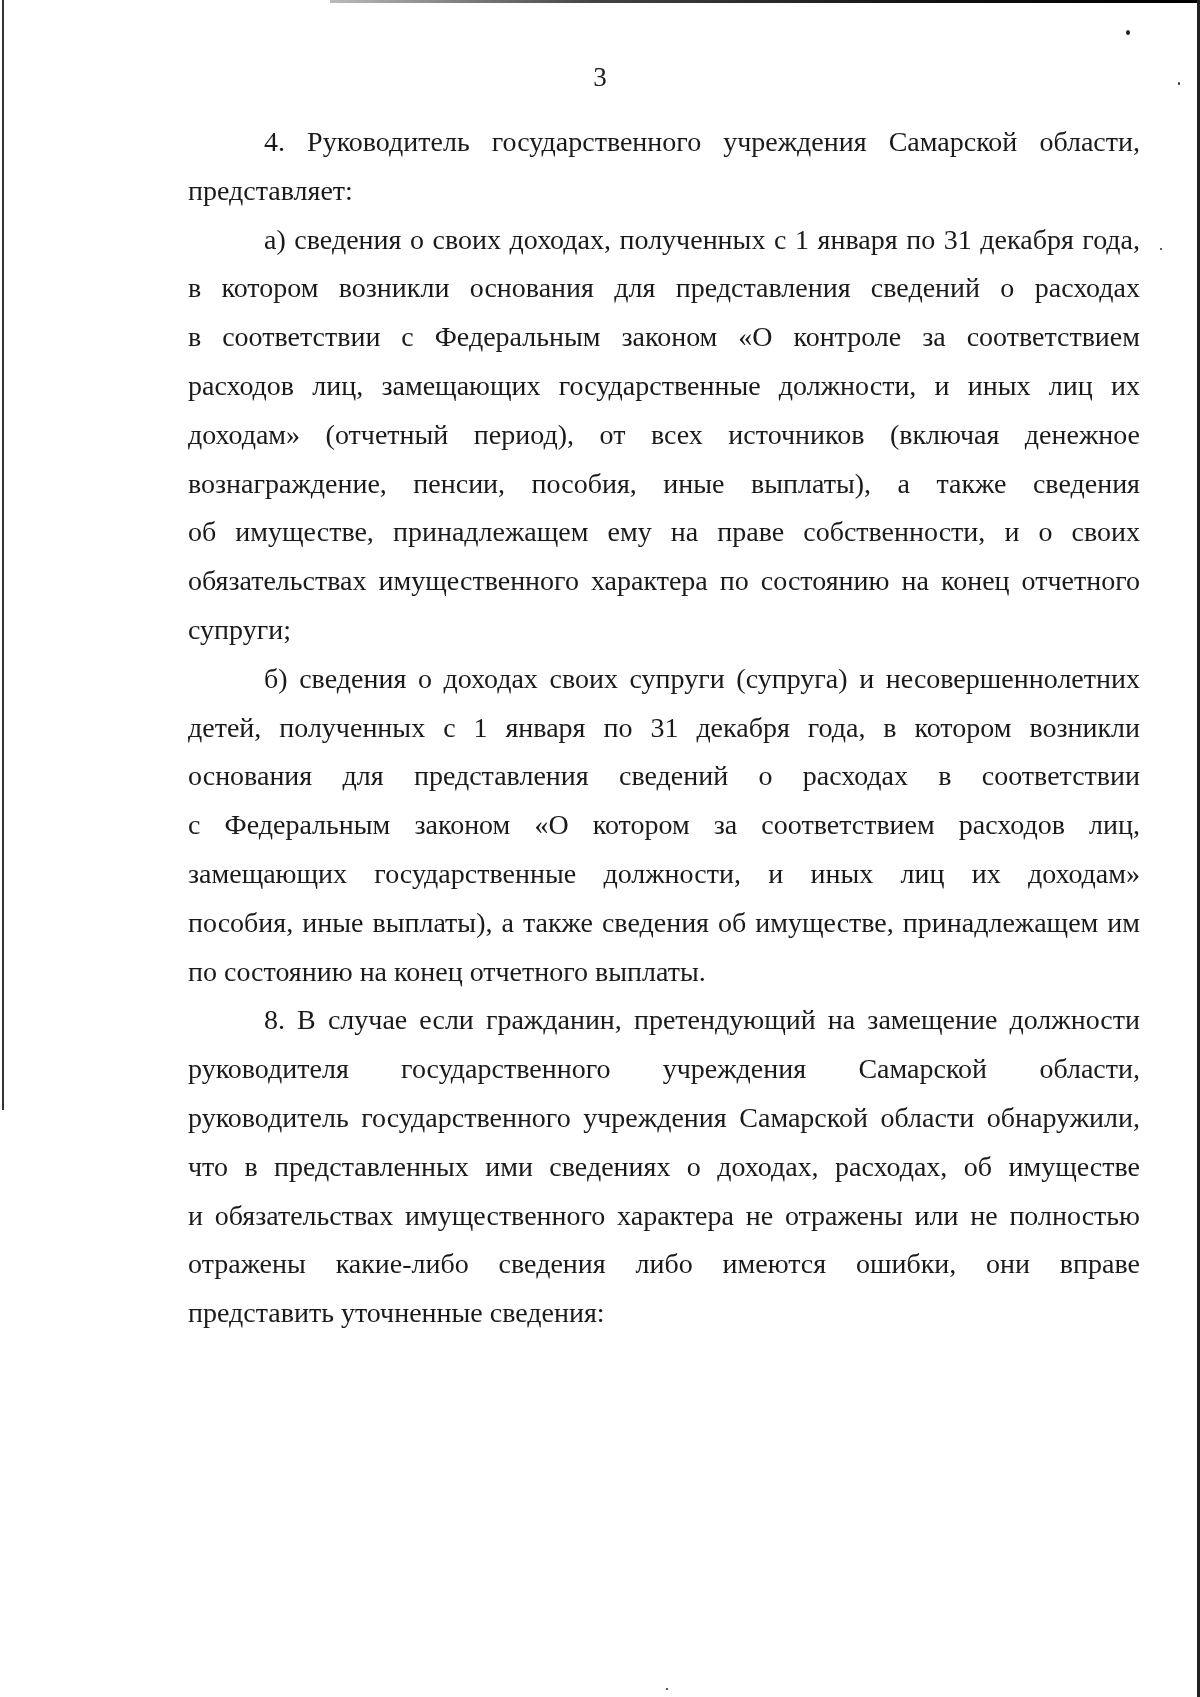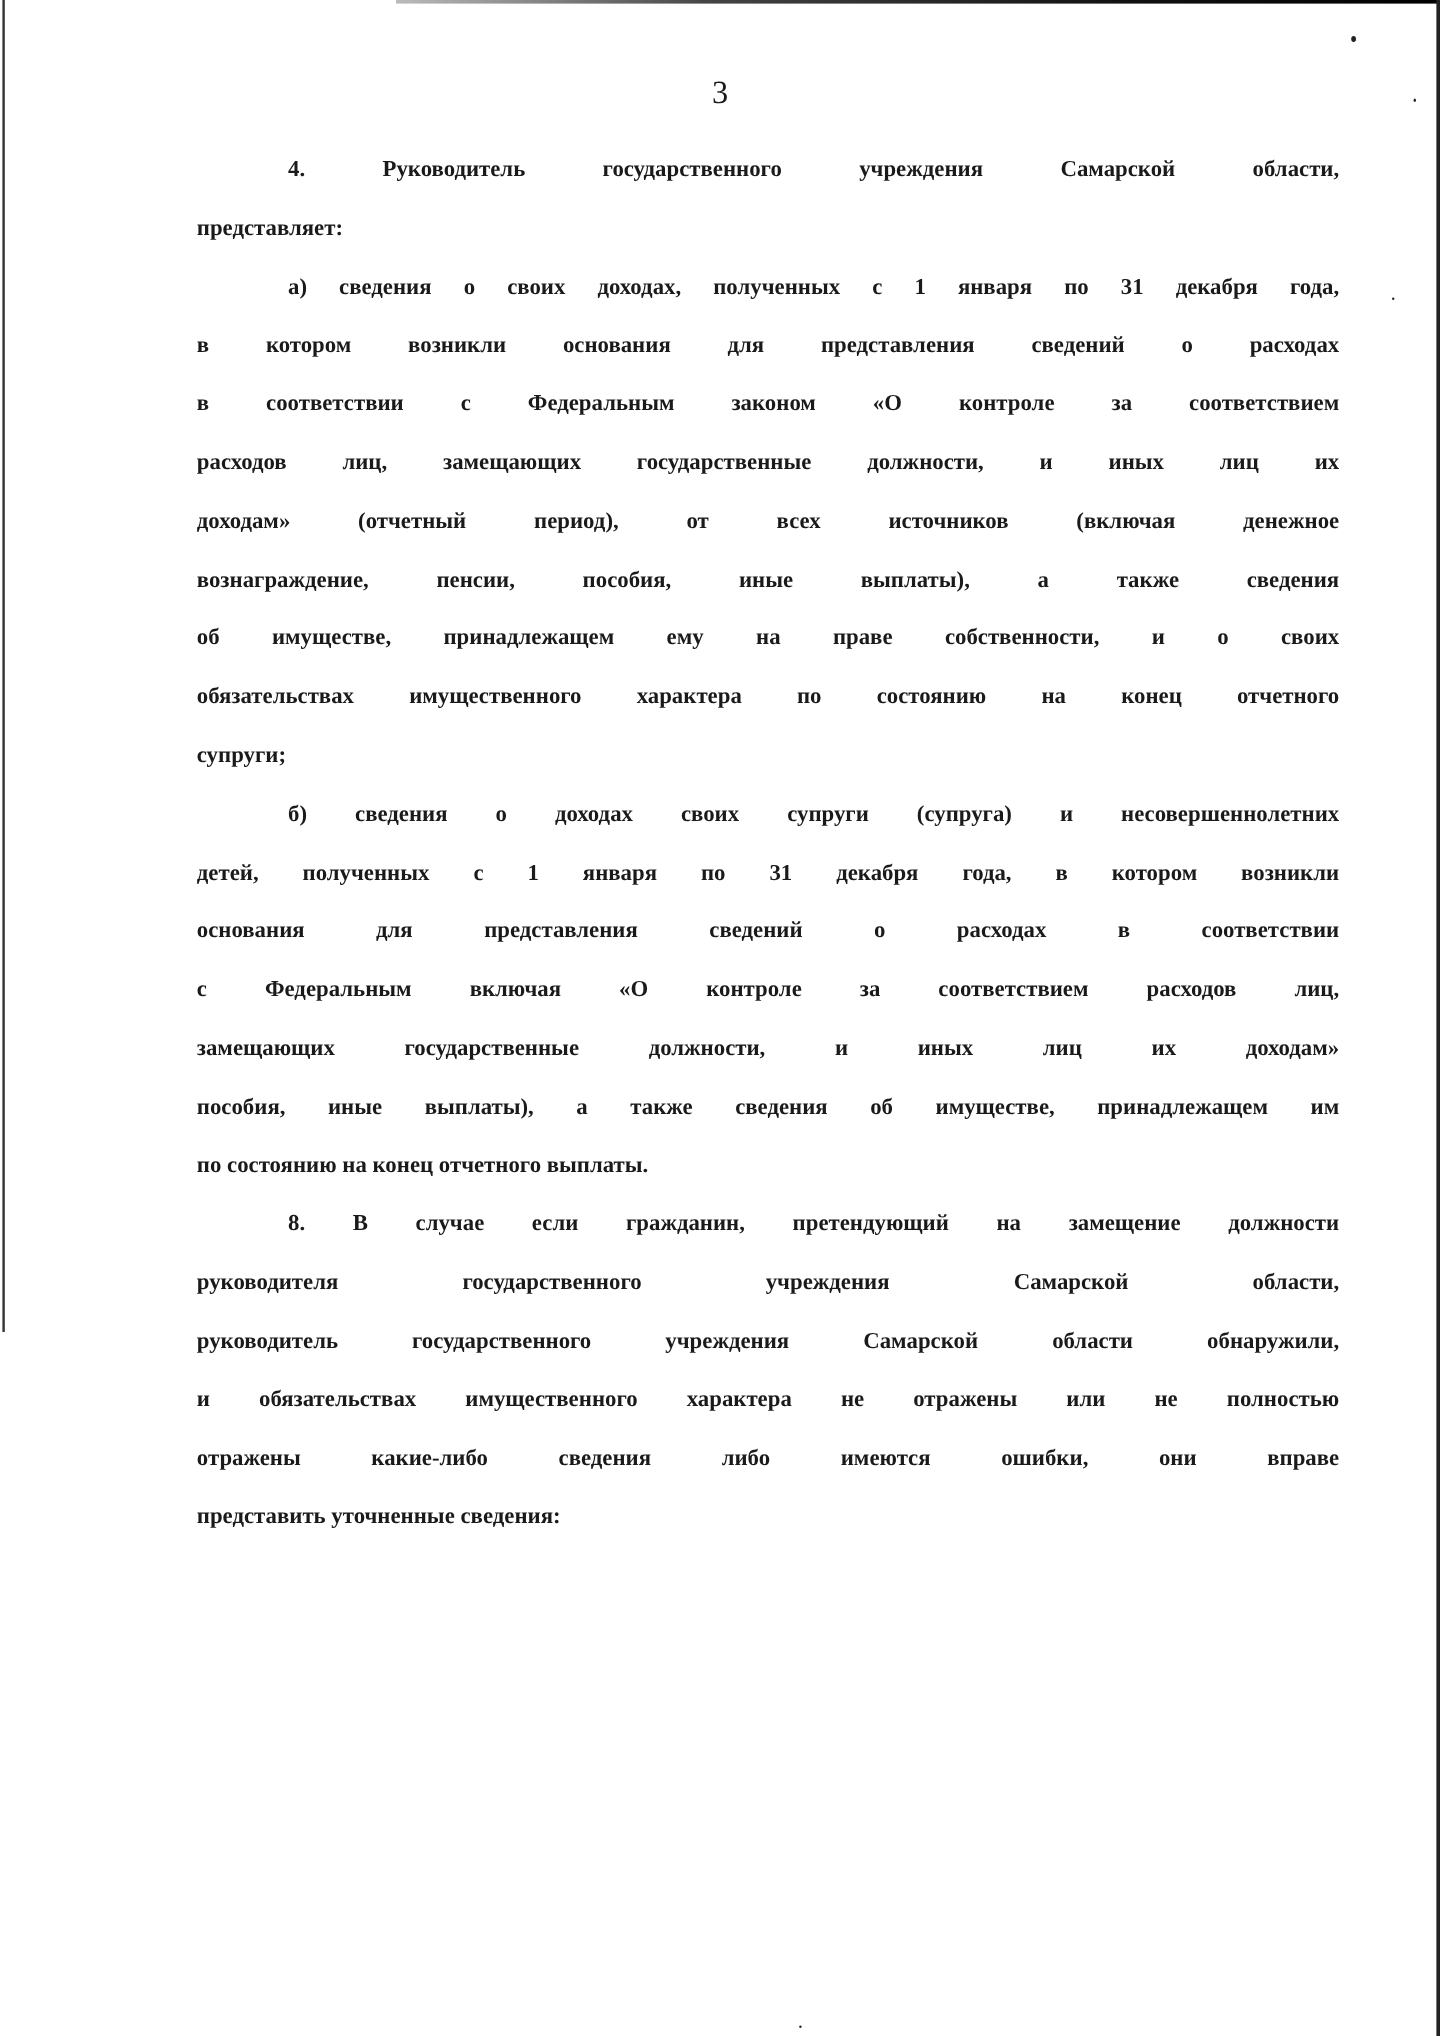--- a/index.html
+++ b/index.html
@@ -49,25 +49,24 @@
       top: 62px;
       left: 0;
       width: 1200px;
       text-align: center;
       font-size: 27px;
       letter-spacing: 0;
     }
     .content {
       position: absolute;
       top: 118px;
-      left: 164px;
+      left: 188px;
       width: 952px;
-      font-size: 19px;
+      font-size: 28px;
       line-height: 48.8px;
-      font-weight: bold;
     }
     .line {
       display: block;
       text-align: justify;
       text-align-last: justify;
       white-space: normal;
     }
     .line.last {
       text-align-last: left;
     }
@@ -104,29 +103,30 @@
     <span class="line">вознаграждение, пенсии, пособия, иные выплаты), а также сведения</span>
     <span class="line">об имуществе, принадлежащем ему на праве собственности, и о своих</span>
     <span class="line">обязательствах имущественного характера по состоянию на конец отчетного</span>
     <span class="line last">супруги;</span>
   </div>
 
   <div class="para-block">
     <span class="line first">б) сведения о доходах своих супруги (супруга) и несовершеннолетних</span>
     <span class="line">детей, полученных с 1 января по 31 декабря года, в котором возникли</span>
     <span class="line">основания для представления сведений о расходах в соответствии</span>
-    <span class="line">с Федеральным включая «О контроле за соответствием расходов лиц,</span>
+    <span class="line">с Федеральным законом «О котором за соответствием расходов лиц,</span>
     <span class="line">замещающих государственные должности, и иных лиц их доходам»</span>
     <span class="line">пособия, иные выплаты), а также сведения об имуществе, принадлежащем им</span>
     <span class="line last">по состоянию на конец отчетного выплаты.</span>
   </div>
 
   <div class="para-block">
     <span class="line first">8. В случае если гражданин, претендующий на замещение должности</span>
     <span class="line">руководителя государственного учреждения Самарской области,</span>
     <span class="line">руководитель государственного учреждения Самарской области обнаружили,</span>
+    <span class="line">что в представленных ими сведениях о доходах, расходах, об имуществе</span>
     <span class="line">и обязательствах имущественного характера не отражены или не полностью</span>
     <span class="line">отражены какие-либо сведения либо имеются ошибки, они вправе</span>
     <span class="line last">представить уточненные сведения:</span>
   </div>
 
 
 </div>
 
 </body></html>

